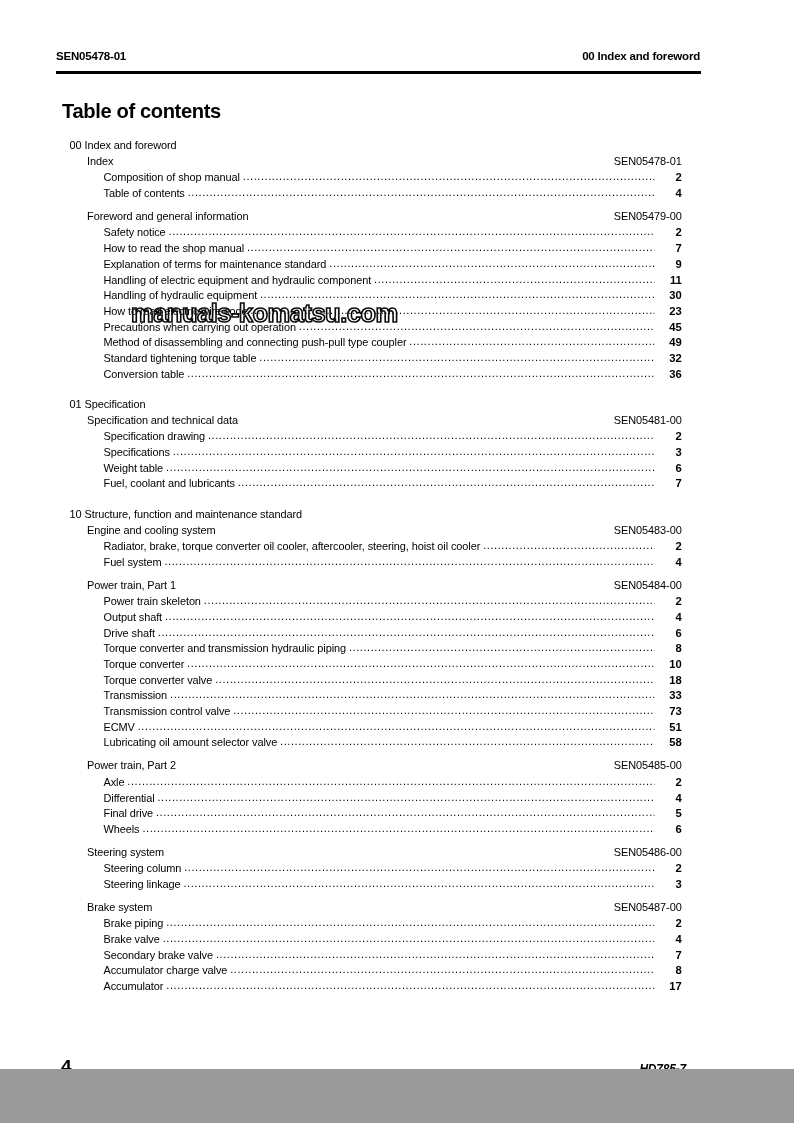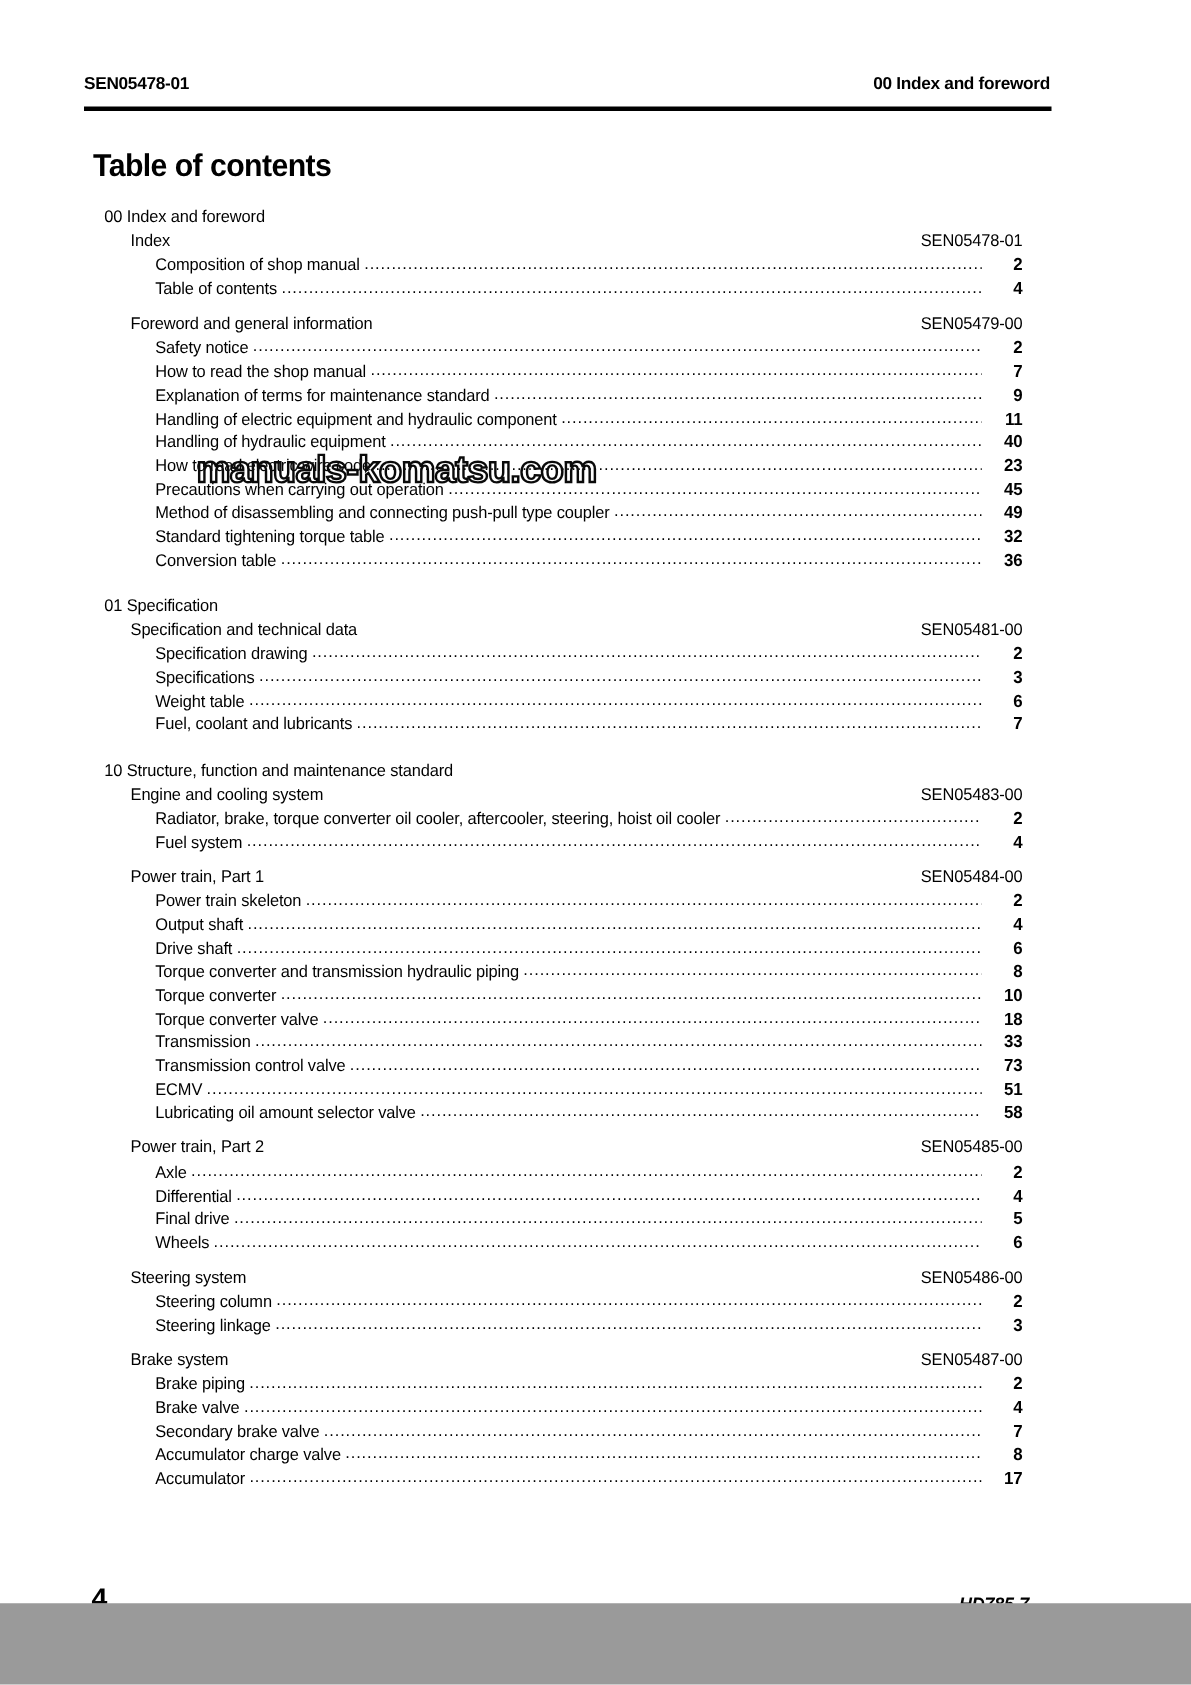--- a/index.html
+++ b/index.html
@@ -212,21 +212,21 @@
         <span class="entry-inner">
           <span class="label">Handling of electric equipment and hydraulic component</span>
           <span class="leader">....................................................................................................................................................................................................</span>
           <span class="pagenum">11</span>
         </span>
       </div>
       <div class="row lvl-entry">
         <span class="entry-inner">
           <span class="label">Handling of hydraulic equipment</span>
           <span class="leader">....................................................................................................................................................................................................</span>
-          <span class="pagenum">40</span>
+          <span class="pagenum">30</span>
         </span>
       </div>
       <div class="row lvl-entry">
         <span class="entry-inner">
           <span class="label">How to read electric wire code</span>
           <span class="leader">....................................................................................................................................................................................................</span>
           <span class="pagenum">23</span>
         </span>
       </div>
       <div class="row lvl-entry">

